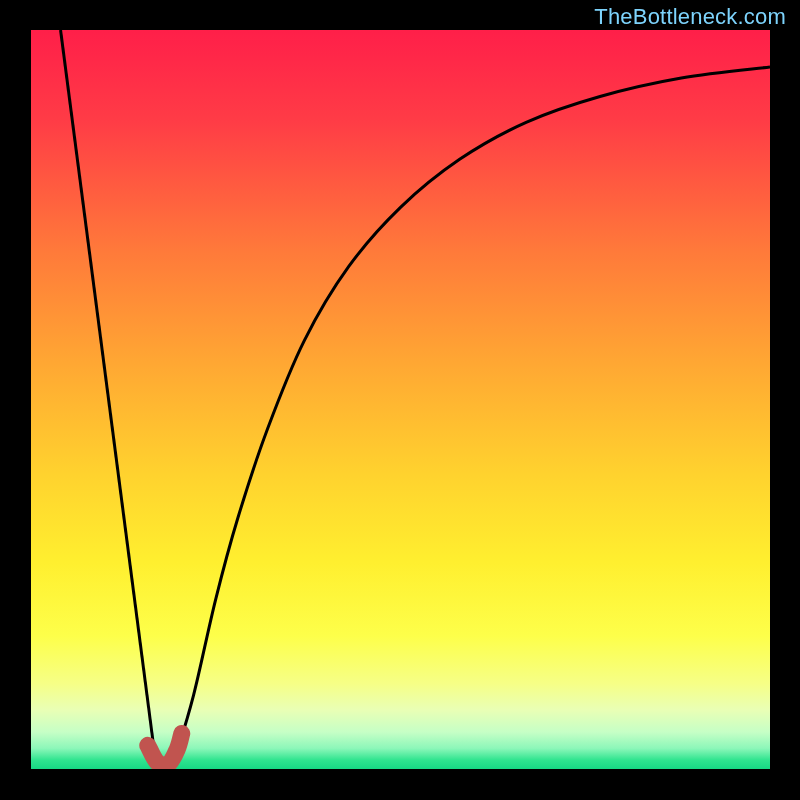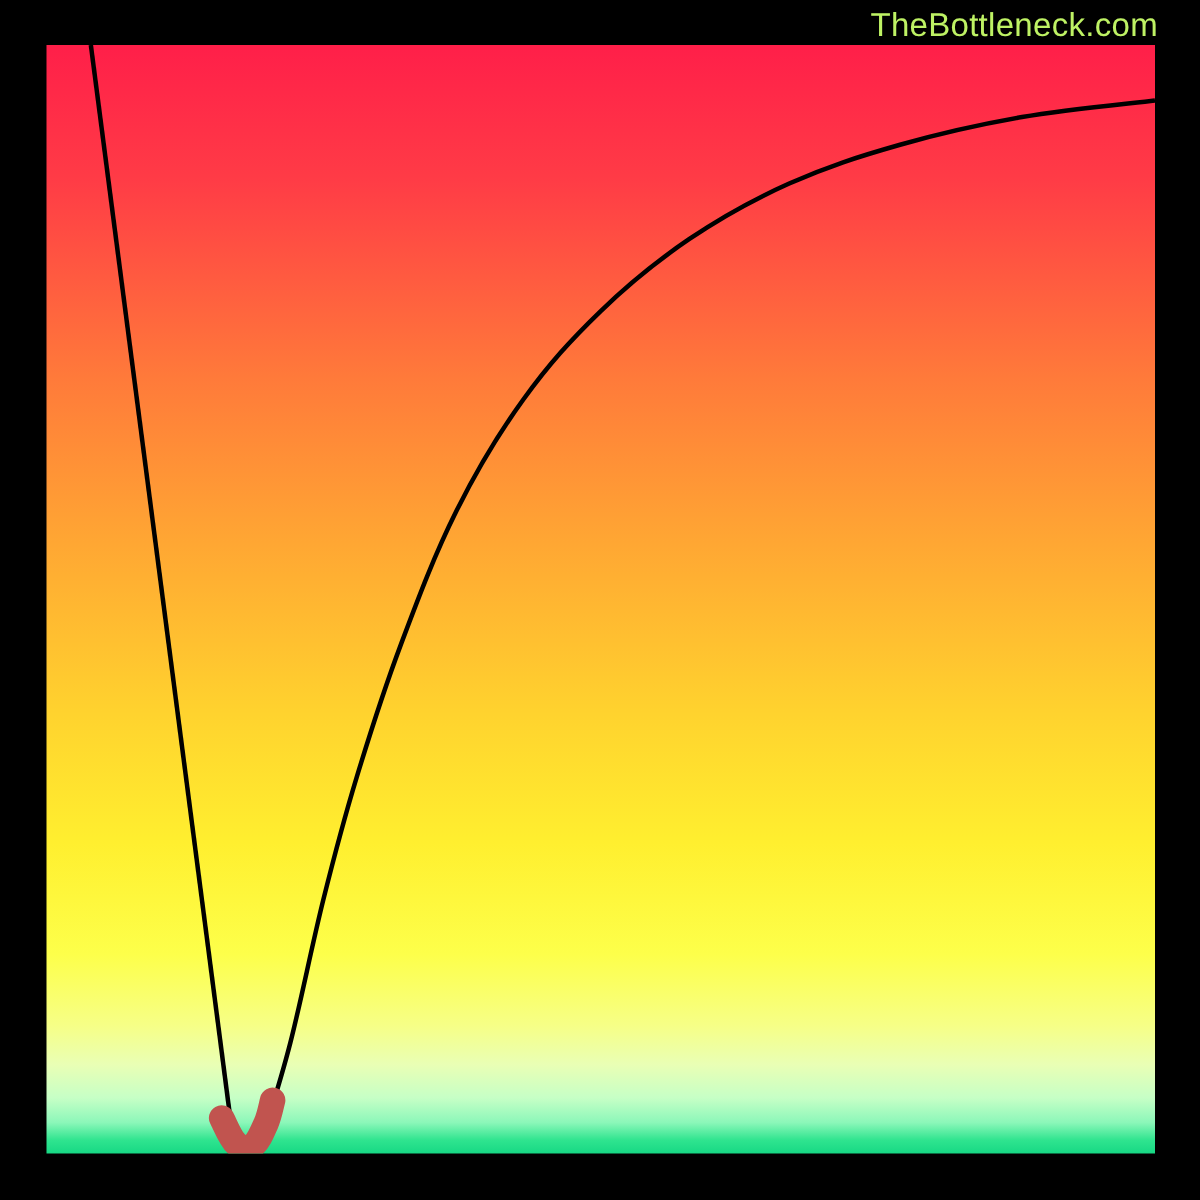--- a/index.html
+++ b/index.html
@@ -14,22 +14,22 @@
   .frame {
     position: absolute;
     left: 0; top: 0;
     width: 800px;
     height: 800px;
     background: #000;
   }
   .watermark {
     position: absolute;
     top: 4px;
-    right: 28px;
-    color: #bef264;
+    right: 14px;
+    color: #7dd3fc;
     font-size: 22px;
     font-weight: 500;
     letter-spacing: 0.2px;
     user-select: none;
   }
   svg {
     position: absolute;
     left: 0; top: 0;
   }
 </style>

